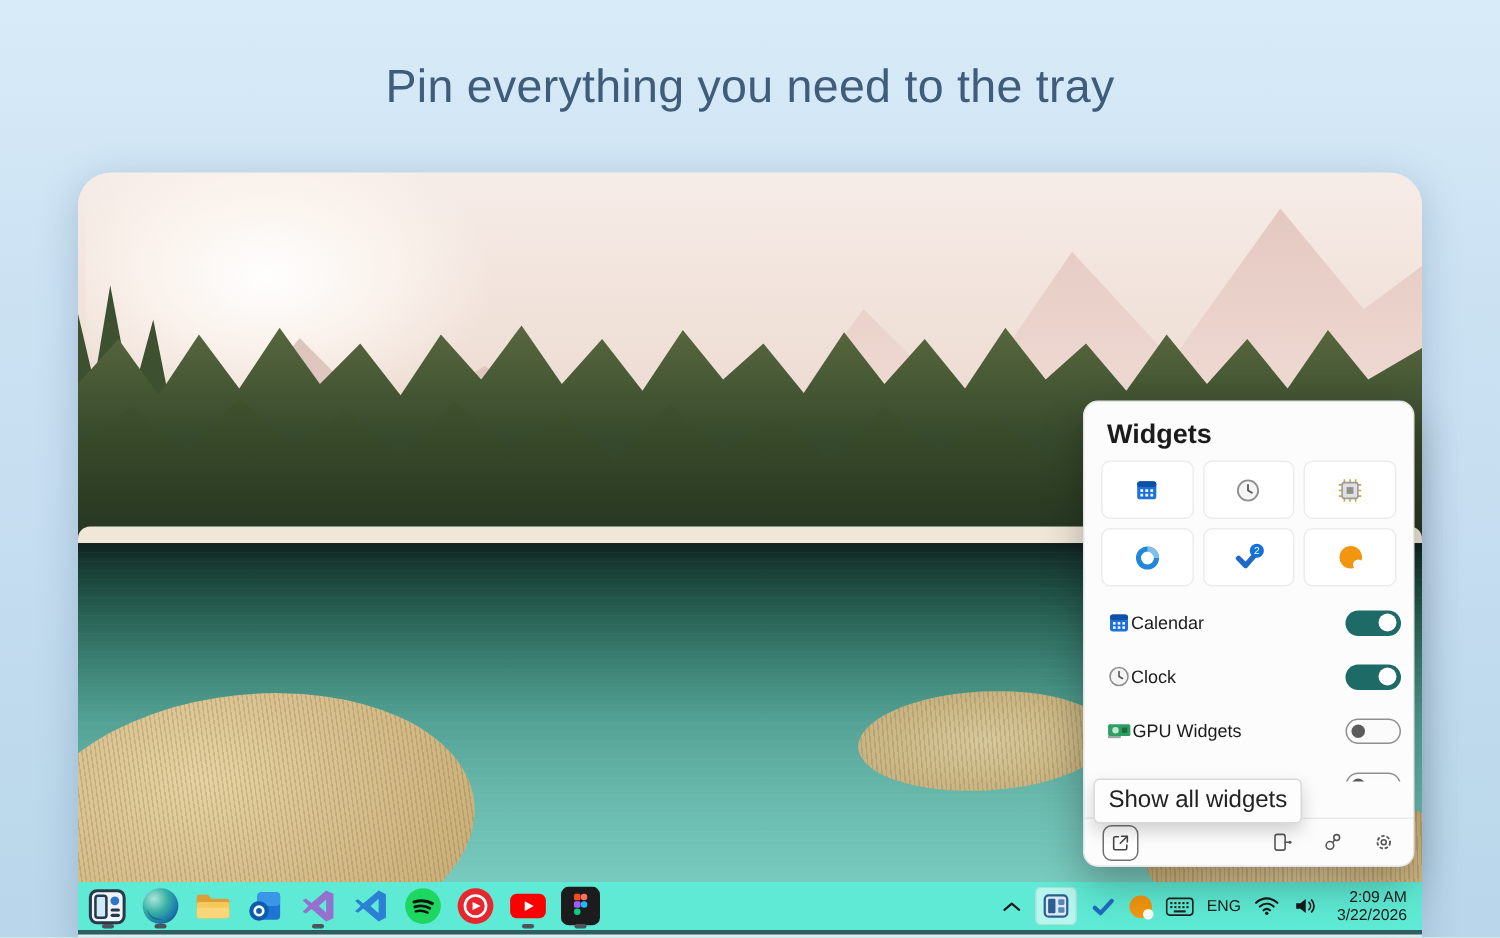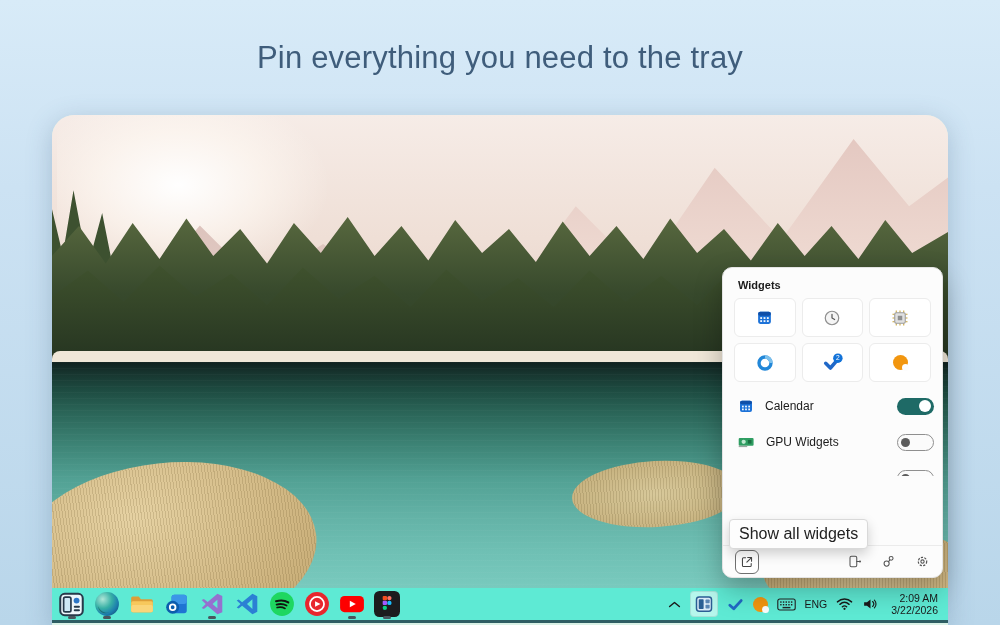--- a/index.html
+++ b/index.html
@@ -69,26 +69,26 @@
     border-radius:4px;padding:3px 4px;display:flex;align-items:center;}
   .lang{font-size:10.5px;color:#1a1a1a;}
   .clock-block{font-size:10.5px;line-height:12px;text-align:right;color:#1a1a1a;margin-left:3px;}
   .orange-dot{width:15px;height:15px;border-radius:50%;background:#f2960f;position:relative;}
   .orange-dot::after{content:"";position:absolute;width:7px;height:7px;border-radius:50%;
     background:#fdfdfd;right:-1px;bottom:-1px;}
   
   .panel{position:absolute;left:722px;top:267px;width:221px;height:311px;z-index:3;
     background:#fcfcfc;border:1px solid #e4e4e4;border-radius:10px;box-sizing:border-box;
     box-shadow:0 12px 28px rgba(0,0,0,.28);font-size:12px;color:#1b1b1b;}
-  .panel-title{padding:11px 15px 7px;font-weight:700;font-size:11px;}
+  .panel-title{padding:11px 15px 7px;font-weight:700;font-size:18px;}
   .grid{display:grid;grid-template-columns:repeat(3,1fr);gap:6px;margin:0 11px;}
   .tile{height:37px;background:#fff;border:1px solid #ececec;border-radius:6px;
     display:flex;align-items:center;justify-content:center;cursor:pointer;}
   .rows{margin-top:6px;}
-  .row{height:36px;display:flex;align-items:center;padding:0 8px 0 15px;gap:11px;}
+  .row{height:36px;display:flex;align-items:center;padding:0 8px 0 15px;}
   .row-label{flex:1;}
   .toggle{width:37px;height:17px;border-radius:9px;position:relative;box-sizing:border-box;
     background:#fbfbfb;border:1px solid #8f8f8f;flex:0 0 auto;cursor:pointer;}
   .toggle::after{content:"";position:absolute;width:9px;height:9px;border-radius:50%;
     background:#5c5c5c;top:3px;left:3px;}
   .toggle.on{background:#1e6a66;border:none;}
   .toggle.on::after{width:12px;height:12px;background:#fff;top:2.5px;left:auto;right:3px;}
   .partial{height:16px;overflow:hidden;}
   .panel-footer{position:absolute;left:0;right:0;bottom:0;height:32px;border-top:1px solid #ebebeb;
     display:flex;align-items:center;padding:0 12px;box-sizing:border-box;}
@@ -341,20 +341,28 @@
             <rect x="15.4" y="11.5" width="2.6" height="2.6"></rect>
           <rect x="6" y="15.8" width="2.6" height="2.6"></rect>
             <rect x="10.7" y="15.8" width="2.6" height="2.6"></rect>
             <rect x="15.4" y="15.8" width="2.6" height="2.6"></rect>
         </g>
       </svg>
       <span class="row-label">Calendar</span>
       <div class="toggle on"></div>
     </div>
 
+    <div class="row">
+      <svg viewBox="0 0 24 24" width="16" height="16">
+        <circle cx="12" cy="12" r="9" fill="#f5f5f5" stroke="#8f8f8f" stroke-width="1.6"></circle>
+        <path d="M12 7 V12 L15.5 14" stroke="#555" stroke-width="1.6" fill="none" stroke-linecap="round"></path>
+      </svg>
+      <span class="row-label">Clock</span>
+      <div class="toggle on"></div>
+    </div>
 
 
     <div class="row">
       <svg viewBox="0 0 24 17" width="17" height="13">
         <rect x="1" y="2" width="21" height="11" rx="1.5" fill="#2f9e62"></rect>
         <rect x="1" y="13" width="12" height="2" fill="#9aa6a0"></rect>
         <circle cx="8" cy="7.5" r="3" fill="#bfe8cf"></circle>
         <rect x="14" y="5" width="5" height="5" fill="#1c6e42"></rect>
       </svg>
       <span class="row-label">GPU Widgets</span>

